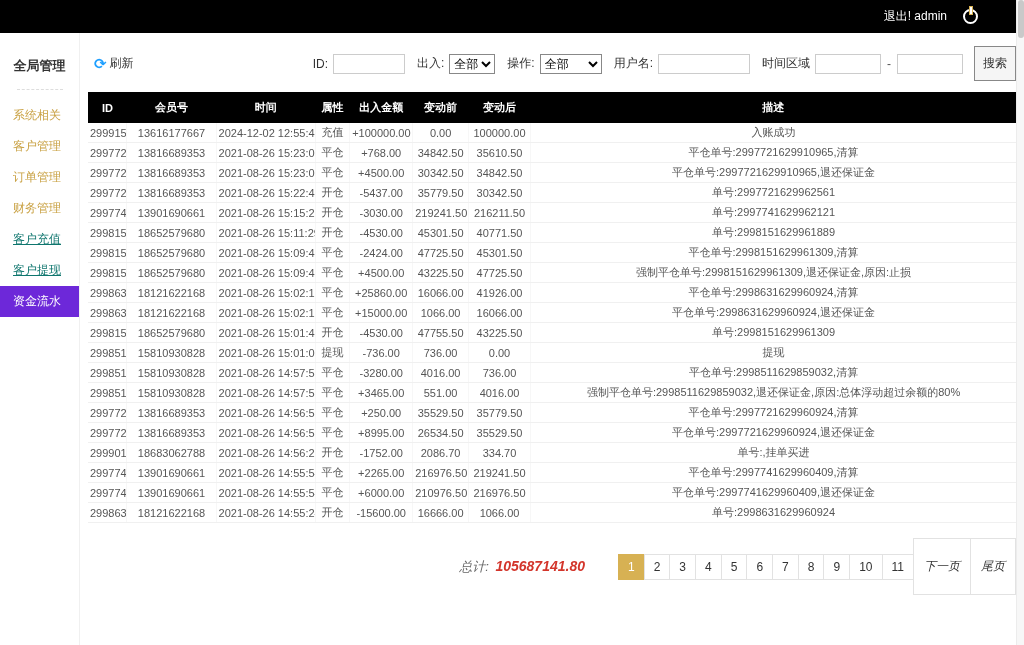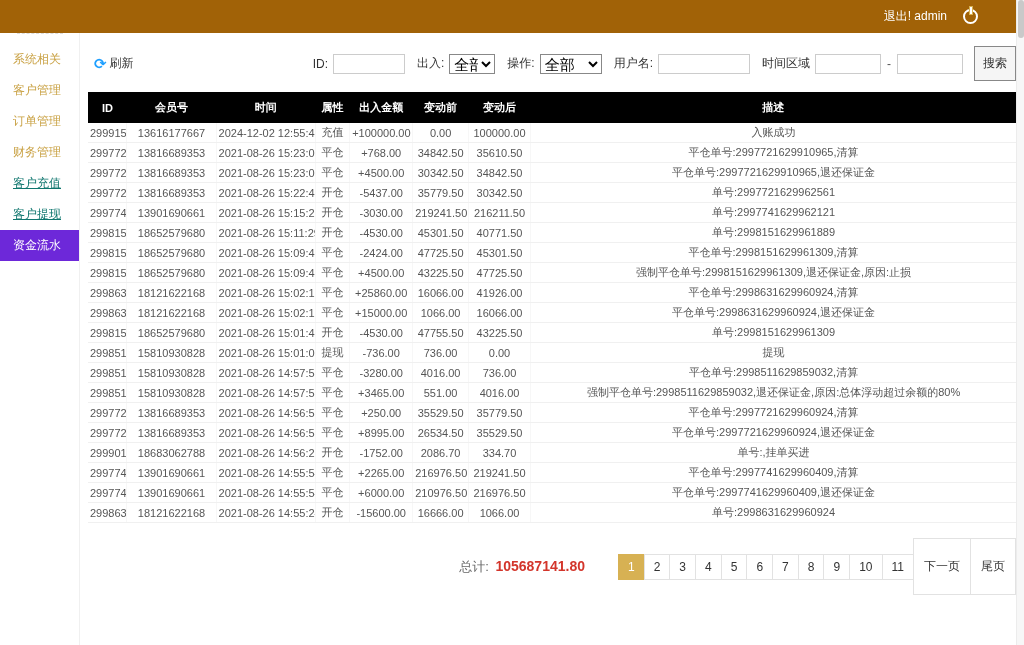--- a/index.html
+++ b/index.html
@@ -1,20 +1,20 @@
 <!DOCTYPE html>
 <html><head>
 <meta charset="utf-8">
 <style>
   * { box-sizing: border-box; margin: 0; padding: 0; }
   html,body { width:1024px; height:645px; overflow:hidden; }
   body { font-family:"Liberation Sans","DejaVu Sans",sans-serif; background:#ffffff; position:relative; }
 
   
-  .topbar { height:33px; background:#a16207; display:flex; align-items:center; justify-content:flex-end; padding-right:46px; gap:16px; }
+  .topbar { height:33px; background:#000000; display:flex; align-items:center; justify-content:flex-end; padding-right:46px; gap:16px; }
   .logout-link { color:#ffffff; font-size:12px; cursor:pointer; }
   .power-icon { width:15px; height:15px; border:2px solid #ffffff; border-radius:50%; position:relative; cursor:pointer; }
   .power-icon::before { content:""; position:absolute; left:50%; top:-4px; transform:translateX(-50%); width:2px; height:7px; background:#ffffff; box-shadow:0 0 0 1px #d7b153; }
 
   
   .sidebar { position:absolute; left:0; top:33px; bottom:0; width:80px; background:#ffffff; border-right:1px solid #f0f0f0; }
   .sidebar-title { font-size:13px; font-weight:bold; color:#333; text-align:center; padding:24px 0 14px; }
   .sidebar-divider { border-top:1px dashed #ddd; width:46px; margin:0 auto 10px; }
   .side-item { font-size:12px; padding:7px 0 7px 13px; cursor:pointer; white-space:nowrap; }
   .side-item.gold { color:#c9a143; }
@@ -28,60 +28,61 @@
   .crumb-sep { color:#bbb; margin:0 5px; }
   .crumb-current { color:#999; }
 
   .toolbar { display:flex; align-items:center; padding:13px 8px 11px 14px; }
   .refresh-btn { display:flex; align-items:center; gap:3px; font-size:12px; color:#333; cursor:pointer; }
   .refresh-icon { color:#1e9fff; font-size:15px; line-height:1; font-weight:bold; }
   .refresh-icon::before { content:"⟳"; }
   .filters { margin-left:auto; display:flex; align-items:center; gap:5px; font-size:12px; color:#333; }
   .filters label { margin-left:7px; }
   .filters input { height:20px; border:1px solid #ccc; background:#fff; padding:0 4px; font-size:12px; outline:none; }
-  .filters select { height:20px; border:1px solid #888; background:#fff; font-size:15px; }
+  .filters select { height:20px; border:1px solid #888; background:#fff; font-size:12px; }
   .input-id { width:72px; }
   .input-user { width:92px; }
   .input-time { width:66px; }
   .select-inout { width:46px; }
   .select-op { width:62px; }
   .range-sep { color:#555; margin:0 1px; }
   .search-btn { height:35px; padding:0 8px; border:1px solid #888; background:#f5f5f5; font-size:12px; color:#333; cursor:pointer; margin-left:6px; }
 
   
   .table-wrap { padding:0 8px; }
   table { width:100%; border-collapse:collapse; font-size:11px; color:#555; table-layout:fixed; }
   thead th { background:#000000; color:#ffffff; font-weight:bold; height:31px; font-size:11px; font-weight:700; }
   tbody td { border-bottom:1px solid #f0f0f0; border-right:1px solid #f7f7f7; height:17px; padding:2px 2px; text-align:center; overflow:hidden; white-space:nowrap; }
   tbody td:last-child { border-right:none; }
 
   
   .footer { display:flex; justify-content:flex-end; align-items:center; gap:34px; padding:15px 8px 10px; }
-  .total { font-size:13px; color:#666; }
+  .total { font-size:13px; color:#666;font-style:italic; }
   .total-value { color:#d3352b; font-weight:bold; font-size:14px; margin-left:3px; }
   .pagination { display:flex; align-items:center; font-size:12px; }
   .pages { display:flex; }
   .page-btn { min-width:26px; padding:5px 9px; border:1px solid #e2e2e2; margin-left:-1px; color:#333; text-align:center; background:#fff; cursor:pointer; }
   .page-btn.active { background:#d7b153; border-color:#d7b153; color:#fff; }
-  .page-btn.nav { padding:19px 10px; }
+  .page-btn.nav { padding:19px 10px;font-style:italic; }
   .records-label { font-size:12px; color:#333; padding:5px 8px; border:1px solid #e2e2e2; margin-left:-1px; }
 
   
   .scrollbar-track { position:absolute; right:0; top:0; bottom:0; width:8px; background:#f7f7f7; border-left:1px solid #ececec; }
   .scrollbar-thumb { position:absolute; top:0; left:1px; width:6px; height:38px; background:#c9c9c9; border-radius:3px; }
 </style>
 </head>
 <body>
 
 <div class="topbar">
   <span class="logout-link">退出! admin</span>
   <span class="power-icon"></span>
 </div>
 
 <div class="sidebar">
+  <div class="sidebar-title">全局管理</div>
   <div class="sidebar-divider"></div>
   <div class="side-item gold">系统相关</div>
   <div class="side-item gold">客户管理</div>
   <div class="side-item gold">订单管理</div>
   <div class="side-item gold">财务管理</div>
   <div class="side-item plain">客户充值</div>
   <div class="side-item plain">客户提现</div>
   <div class="side-item active">资金流水</div>
 </div>
 

